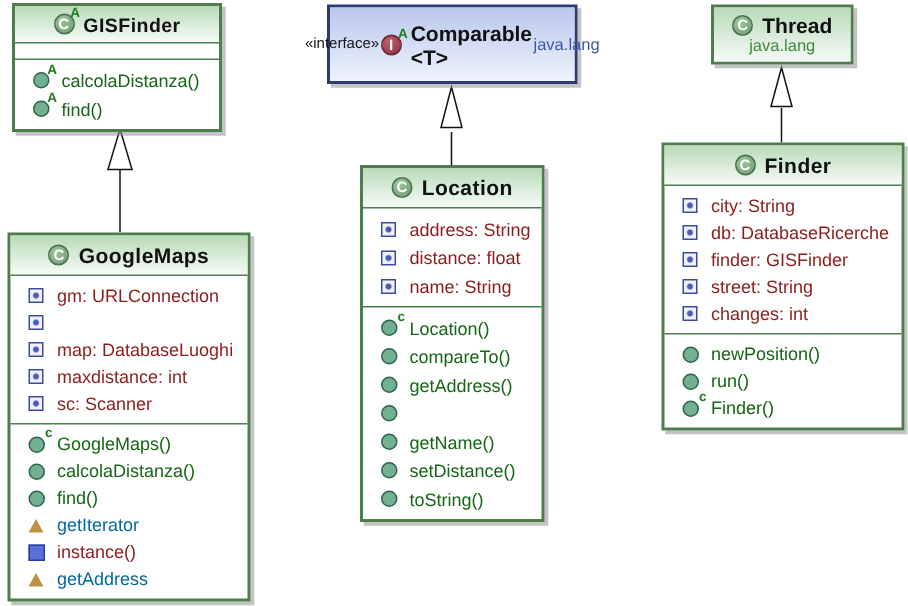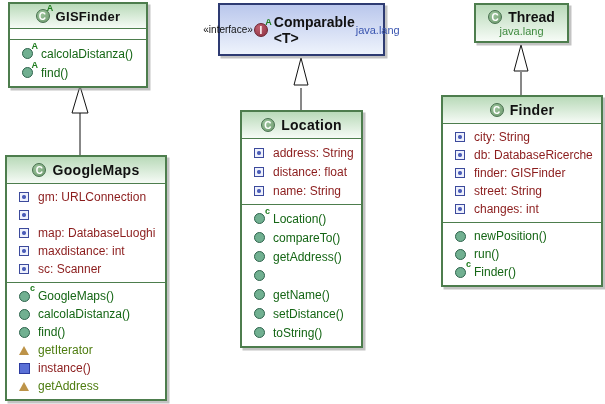--- a/index.html
+++ b/index.html
@@ -24,21 +24,21 @@
   .pkg.green{color:var(--package-text-green,#3f8a3f);}
   .pkg.blue{color:var(--package-text-blue,#3a55b0);}
 
   .sec{padding:4px 0;}
   .sec.methods{border-top:1px solid var(--class-border,#4d7d4d);}
   .sec.empty{height:10px;padding:0;}
   .row{display:flex;align-items:center;gap:7px;height:18px;padding:0 6px 0 10px;font-size:12px;white-space:nowrap;}
   .row.h19{height:19px;}
   .t-field{color:var(--field-text,#8b1c1c);}
   .t-green{color:var(--method-text,#156615);}
-  .t-black{color:#4d7c0f;}
+  .t-black{color:#0369a1;}
   .t-red{color:var(--static-method-text,#8b1c1c);}
 
   .icell{position:relative;width:14px;min-width:14px;height:14px;display:flex;align-items:center;justify-content:center;}
   .cicon{width:14px;height:14px;border-radius:50%;background:radial-gradient(circle at 35% 30%,#9cc49c,#6f9b6f);
     border:1px solid #47704e;color:#fff;font-size:10px;font-weight:bold;line-height:13px;text-align:center;box-sizing:border-box;}
   .iicon{width:14px;height:14px;border-radius:50%;background:radial-gradient(circle at 35% 30%,#c06070,#8c2f3f);
     border:1px solid #6b2430;color:#fff;font-size:10px;font-weight:bold;line-height:13px;text-align:center;box-sizing:border-box;}
   .mark{position:absolute;top:-5px;right:-4px;font-size:9px;font-weight:bold;color:#1f7d1f;line-height:9px;}
   .micon{width:9px;height:9px;border-radius:50%;background:#71b091;border:1px solid #2f644d;box-sizing:content-box;}
   .ficon{width:8px;height:8px;border:1px solid #3c4a9c;

